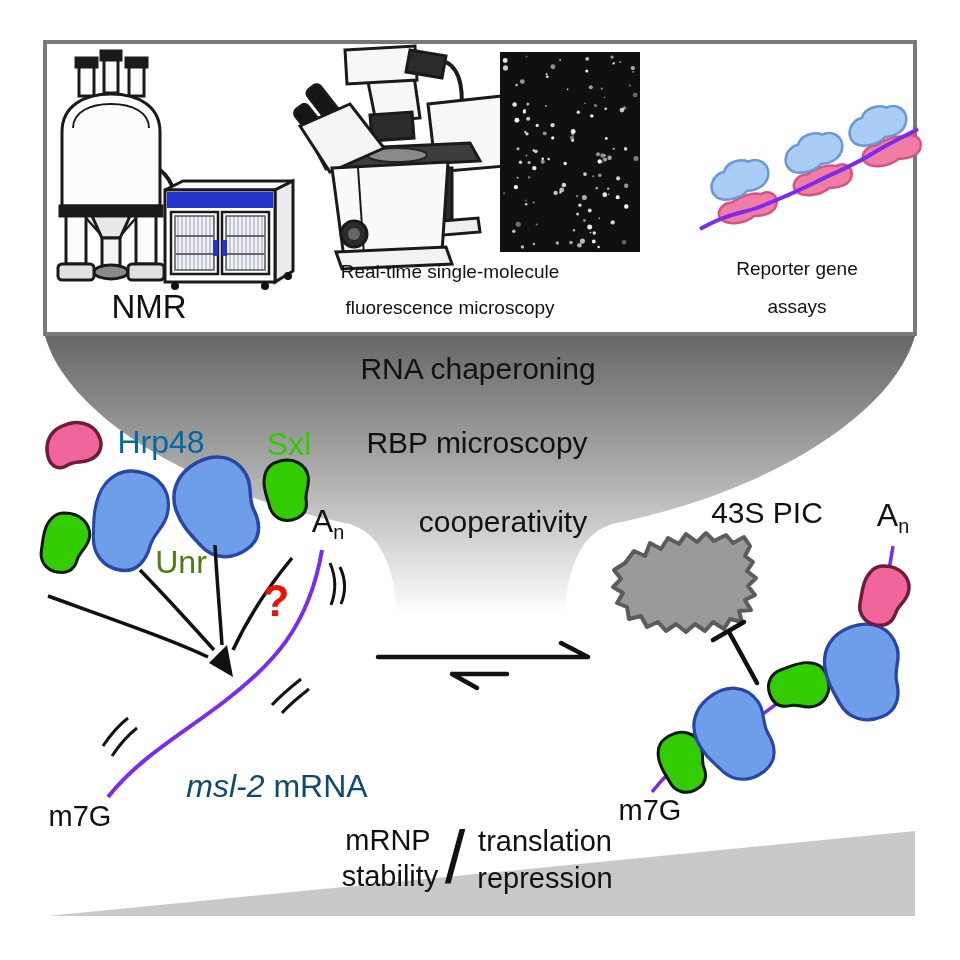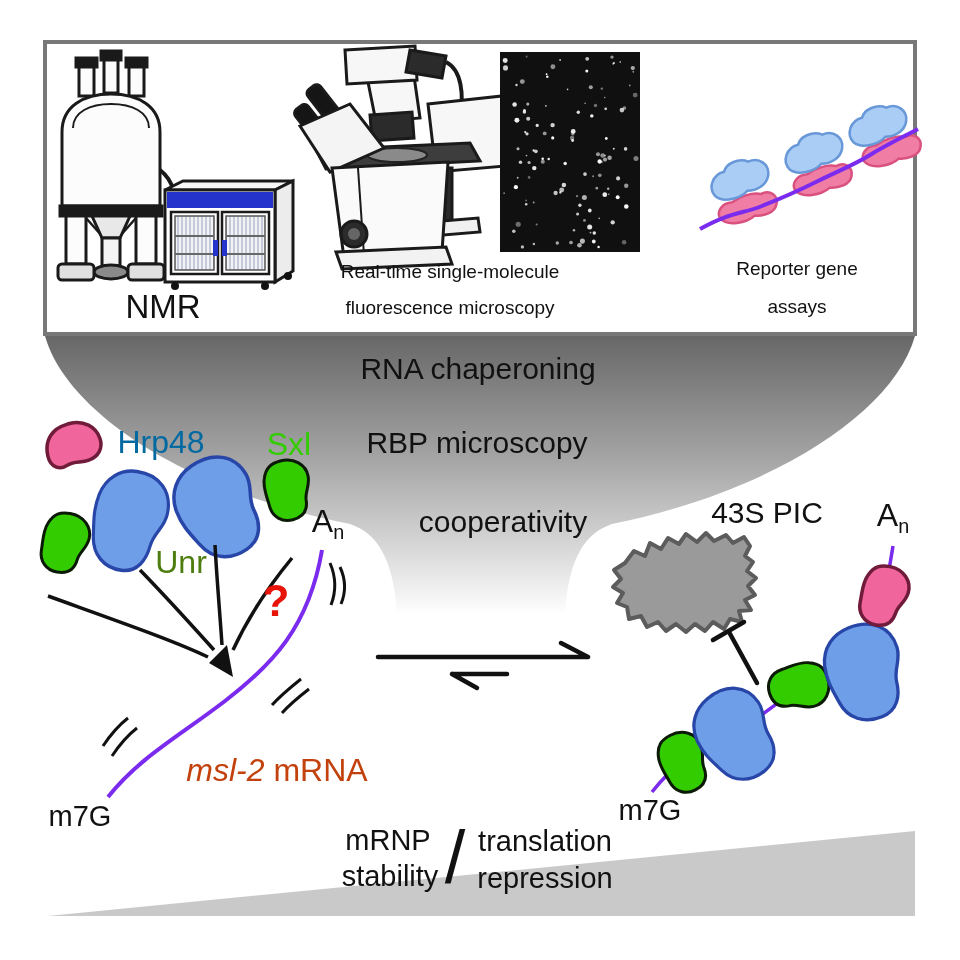--- a/index.html
+++ b/index.html
@@ -313,37 +313,37 @@
     <path d="M625,563 L634,551 L645,556 L650,543 L661,549 L668,538 L679,544 L686,534 L697,542 L706,533 L714,541 L726,535 L733,543 L744,537 L750,546 L745,556 L753,562 L747,571 L756,578 L748,586 L755,595 L745,600 L751,610 L739,611 L742,622 L730,619 L724,629 L713,622 L705,631 L695,624 L686,632 L676,624 L666,631 L658,622 L647,627 L641,616 L629,619 L627,607 L617,603 L623,593 L613,587 L621,579 L614,570 Z" fill="#9a9a9a" stroke="#5c5c5c" stroke-width="4" stroke-linejoin="round"></path>
 
     <g fill="none" stroke="#111" stroke-width="4.5" stroke-linecap="round">
       <path d="M757,683 L729,632"></path>
       <path d="M713,640 L744,622"></path>
     </g>
   </g>
 
 </svg>
 
-<div class="lbl f33" style="left:163px;top:306px;">NMR</div>
+<div class="lbl f33" style="left:149px;top:306px;">NMR</div>
 <div class="lbl f27" style="left:450px;top:271px;">Real-time single-molecule</div>
 <div class="lbl f27" style="left:450px;top:307px;">fluorescence microscopy</div>
 <div class="lbl f27" style="left:797px;top:268px;">Reporter gene</div>
 <div class="lbl f27" style="left:797px;top:306px;">assays</div>
 
 <div class="lbl f30" style="left:478px;top:369px;">RNA chaperoning</div>
 <div class="lbl f30" style="left:477px;top:443px;">RBP microscopy</div>
 <div class="lbl f30" style="left:503px;top:522px;">cooperativity</div>
 
 <div class="lbl f32" style="left: 161px; top: 442px; color: #0369a1;">Hrp48</div>
 <div class="lbl f32" style="left: 289px; top: 444px; color: rgb(51, 204, 0);">Sxl</div>
 <div class="lbl f32" style="left: 181px; top: 562px; color: #4d7c0f;">Unr</div>
 <div class="lbl f44" style="left: 276px; top: 601px; color: rgb(232, 19, 9);">?</div>
 
 <div class="lbl f32" style="left:328px;top:524px;"><span>A</span><span class="sub">n</span></div>
-<div class="lbl f32" style="left: 277px; top: 770px; color: #c2410c; text-align: center;"><span class="it">msl-2</span><span> mRNA</span></div>
+<div class="lbl f32" style="left: 277px; top: 786px; color: #0c4a6e; text-align: center;"><span class="it">msl-2</span><span> mRNA</span></div>
 <div class="lbl f29" style="left:80px;top:816px;">m7G</div>
 
 <div class="lbl f30" style="left:767px;top:513px;">43S PIC</div>
 <div class="lbl f32" style="left:893px;top:518px;"><span>A</span><span class="sub">n</span></div>
 <div class="lbl f29" style="left:650px;top:810px;">m7G</div>
 
 <div class="lbl f29" style="left:388px;top:840px;">mRNP</div>
 <div class="lbl f29" style="left:390px;top:876px;">stability</div>
 <div class="lbl f74" style="left:455px;top:858px;">/</div>
 <div class="lbl f29" style="left:545px;top:841px;">translation</div>

